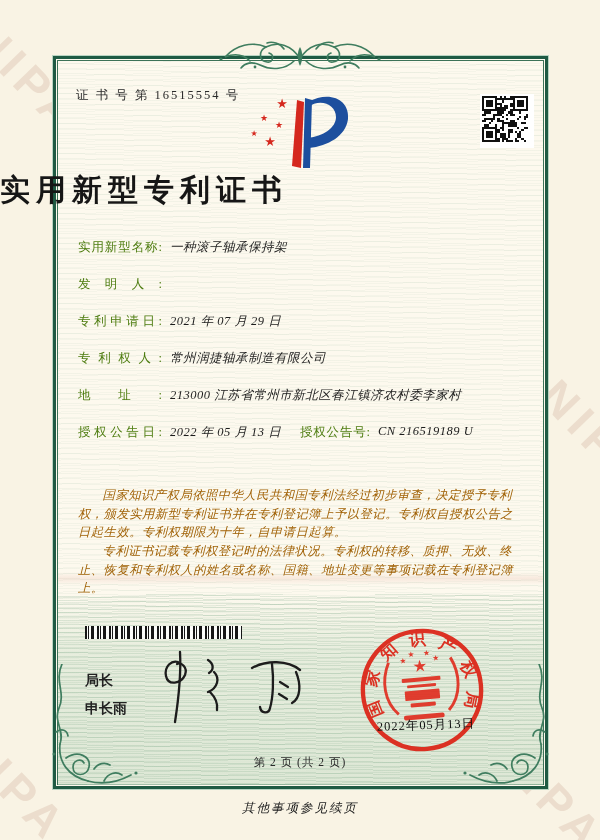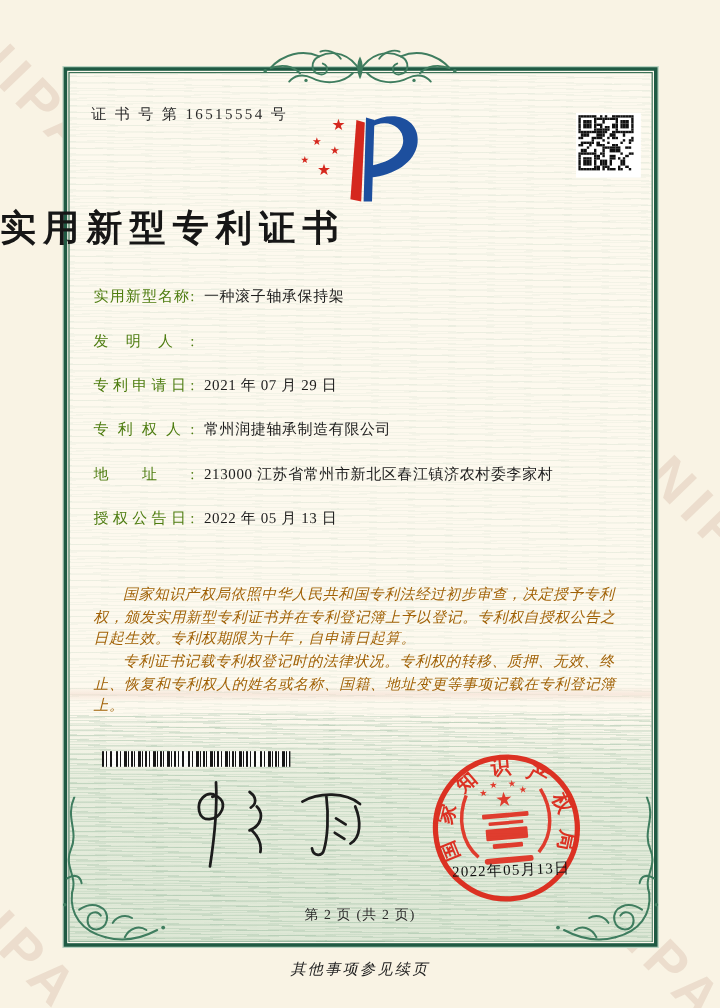--- a/index.html
+++ b/index.html
@@ -69,21 +69,21 @@
   }
 
   
   .fields{position:absolute;left:78px;top:239px;width:444px;z-index:5;}
   .frow{position:relative;height:37px;font-size:12.5px;display:flex;align-items:flex-start;}
   .flabel{
     display:inline-block;width:84px;
     text-align:justify;text-align-last:justify;
     color:#4d7c0f;flex:none;
   }
-  .fvalue{margin-left:8px;color:#1d1d1d;letter-spacing:0.5px;}
+  .fvalue{margin-left:8px;color:#1d1d1d;letter-spacing:0.5px;font-style:italic;}
   .frow-double{display:flex;}
   .fgroup2{position:absolute;left:222px;top:0;display:flex;}
   .fgroup2 .flabel{width:70px;}
 
   
   .body-text{
     position:absolute;left:78px;top:486px;width:446px;z-index:5;
     font-size:12.3px;line-height:1.52;color:#a16207;
     font-style:italic;
   }
@@ -661,30 +661,38 @@
       <span class="flabel">专利权人:</span>
       <span class="fvalue">常州润捷轴承制造有限公司</span>
     </div>
     <div class="frow">
       <span class="flabel">地址:</span>
       <span class="fvalue">213000 江苏省常州市新北区春江镇济农村委李家村</span>
     </div>
     <div class="frow frow-double">
       <span class="flabel">授权公告日:</span>
       <span class="fvalue">2022 年 05 月 13 日</span>
+      <span class="fgroup2">
+        <span class="flabel">授权公告号:</span>
+        <span class="fvalue">CN 216519189 U</span>
+      </span>
     </div>
   </div>
 
   <div class="body-text">
     <p>国家知识产权局依照中华人民共和国专利法经过初步审查，决定授予专利权，颁发实用新型专利证书并在专利登记簿上予以登记。专利权自授权公告之日起生效。专利权期限为十年，自申请日起算。</p>
     <p>专利证书记载专利权登记时的法律状况。专利权的转移、质押、无效、终止、恢复和专利权人的姓名或名称、国籍、地址变更等事项记载在专利登记簿上。</p>
   </div>
 
   <div class="barcode"></div>
 
+  <div class="signer">
+    <div>局长</div>
+    <div>申长雨</div>
+  </div>
 
   <svg class="signature" width="165" height="82" viewBox="0 0 165 82">
     <g stroke="#1c1c1c" fill="none" stroke-width="2.3" stroke-linecap="round">
       <path d="M30,16 C24,14 16,20 18,30 C20,40 33,38 37,29 C40,21 33,16 29,18"></path>
       <path d="M32,6 C33,24 31,50 27,76"></path>
       <path d="M66,26 C72,32 70,42 60,46"></path>
       <path d="M60,14 C66,18 66,24 61,27"></path>
       <path d="M62,46 C68,52 70,58 69,64"></path>
       <path d="M104,22 C118,14 140,14 152,24"></path>
       <path d="M124,18 C126,34 125,52 122,62 C121,68 113,68 112,61"></path>

